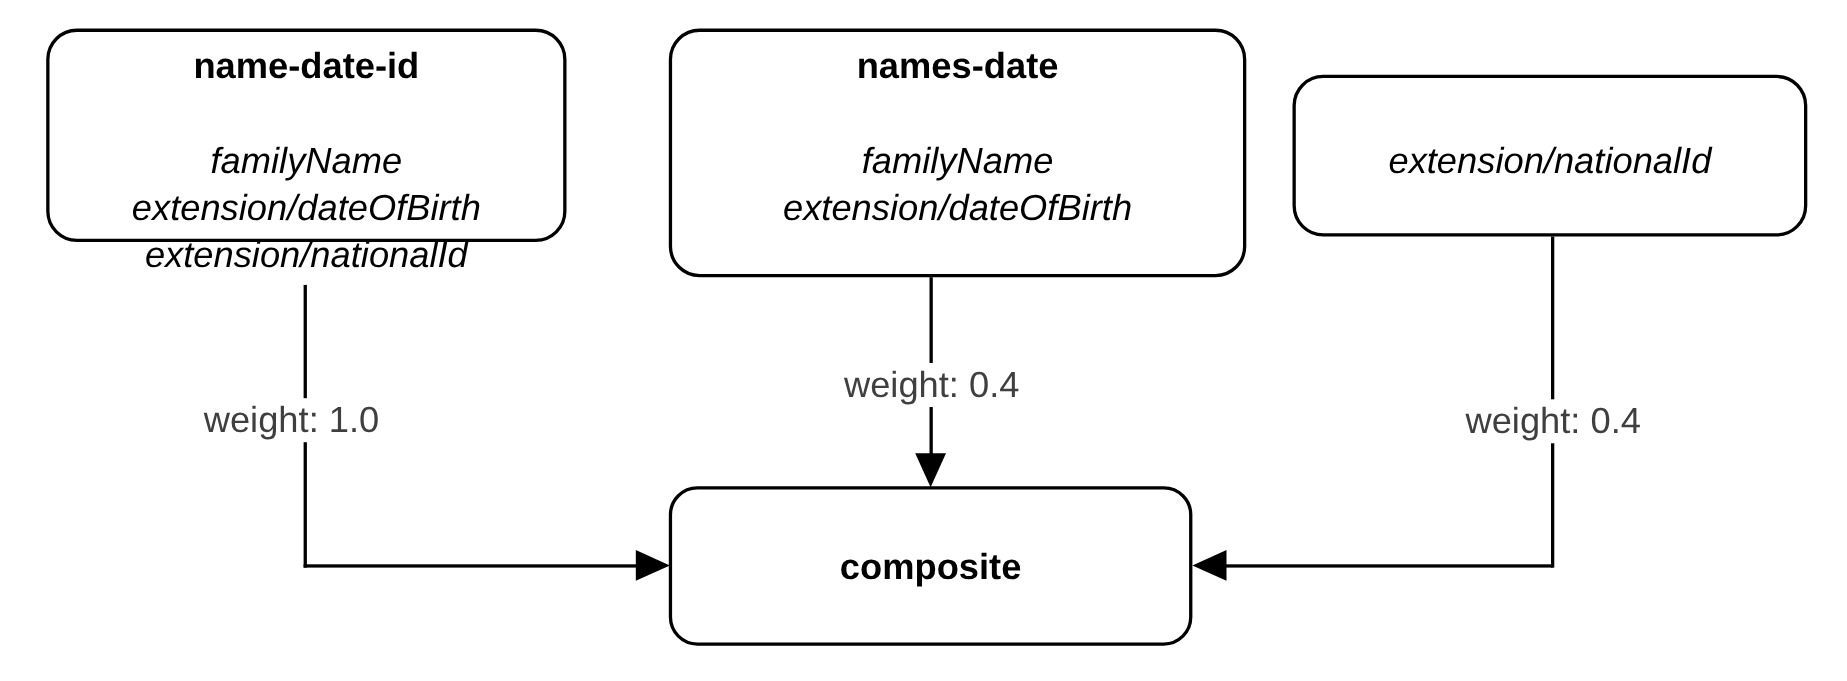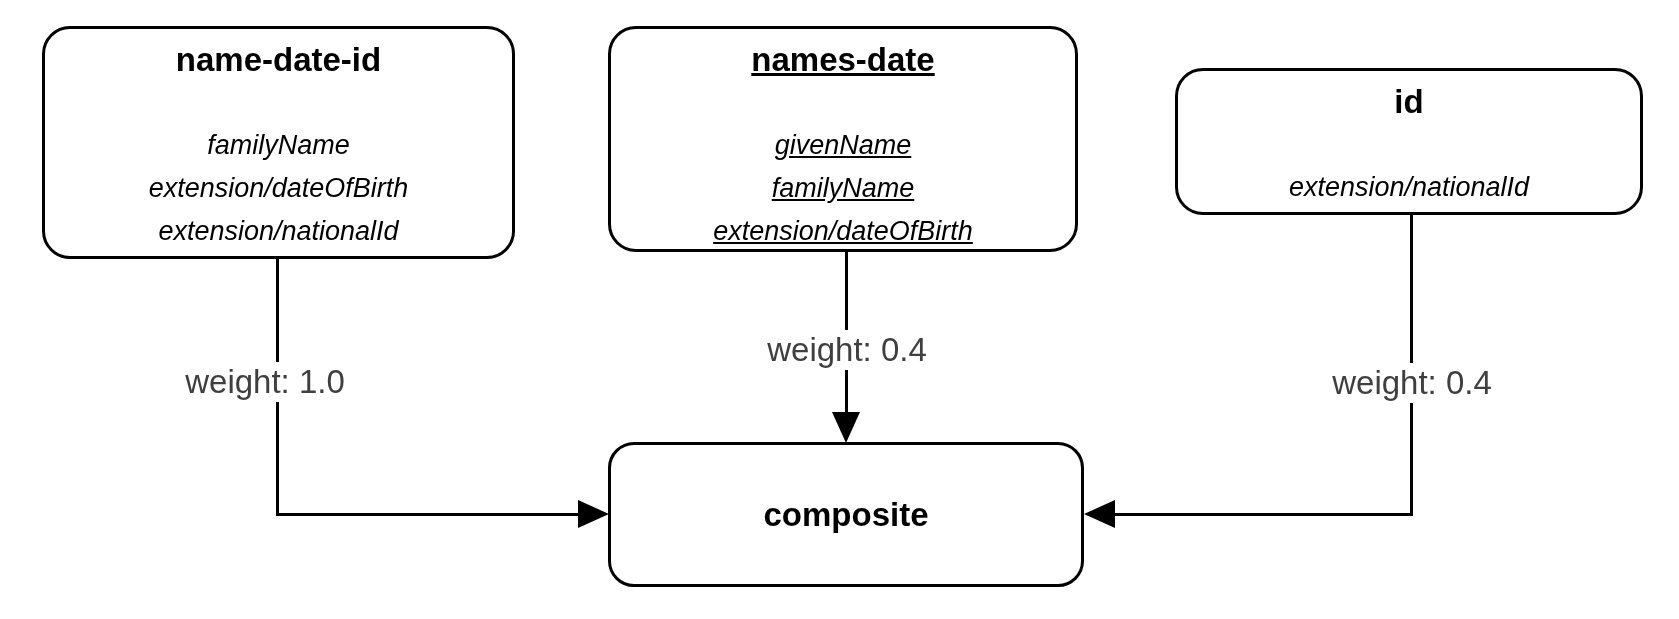--- a/index.html
+++ b/index.html
@@ -27,21 +27,21 @@
   }
   .node-title {
     font-size: 33px;
     font-weight: bold;
     line-height: 42px;
   }
   .node-gap {
     height: 43px;
   }
   .node-attr {
-    font-size: 27px;
+    font-size: 33px;
     font-style: italic;
     line-height: 43px;
   }
   .node-center {
     display: flex;
     align-items: center;
     justify-content: center;
     padding-top: 0;
     border-radius: 26px;
   }
@@ -78,38 +78,36 @@
     line-height: 40px;
     padding: 0 8px;
     white-space: nowrap;
   }
 </style>
 </head>
 <body>
 
 <div class="canvas">
 
-  <div class="node" style="left:42px; top:26px; width:473px; height:233px;">
+  <div class="node" style="left:42px; top:26px; width:473px; height:194px;">
     <div class="node-title">name-date-id</div>
     <div class="node-gap"></div>
     <div class="node-attr">familyName</div>
     <div class="node-attr">extension/dateOfBirth</div>
     <div class="node-attr">extension/nationalId</div>
   </div>
 
-  <div class="node" style="left:608px; top:26px; width:470px; height:226px;text-decoration:underline;">
+  <div class="node" style="left:608px; top:26px; width:525px; height:226px;">
     <div class="node-title">names-date</div>
     <div class="node-gap"></div>
-    <div class="node-attr">givenName</div>
     <div class="node-attr">familyName</div>
     <div class="node-attr">extension/dateOfBirth</div>
   </div>
 
   <div class="node" style="left:1175px; top:68px; width:468px; height:147px;">
-    <div class="node-title">id</div>
     <div class="node-gap"></div>
     <div class="node-attr">extension/nationalId</div>
   </div>
 
   <div class="node node-center" style="left:608px; top:442px; width:476px; height:145px;">
     <div class="node-title">composite</div>
   </div>
 
   <div class="edge-seg" style="left:276px; top:259px; width:3px; height:257px;"></div>
   <div class="edge-seg" style="left:276px; top:513px; width:304px; height:3px;"></div>

